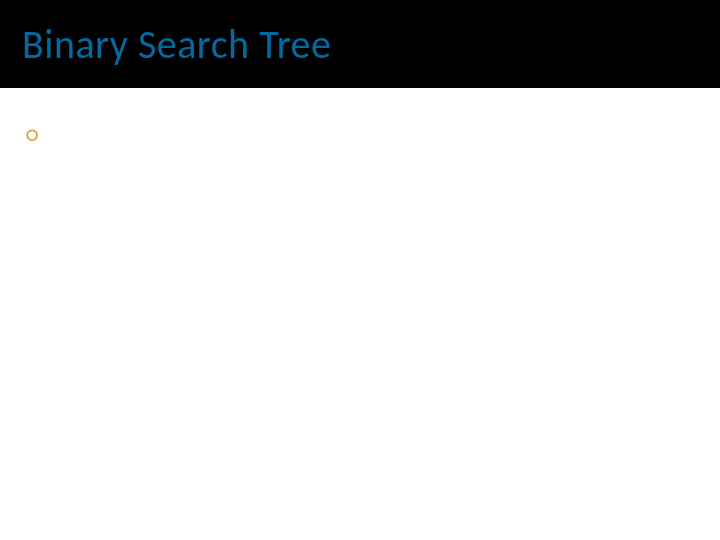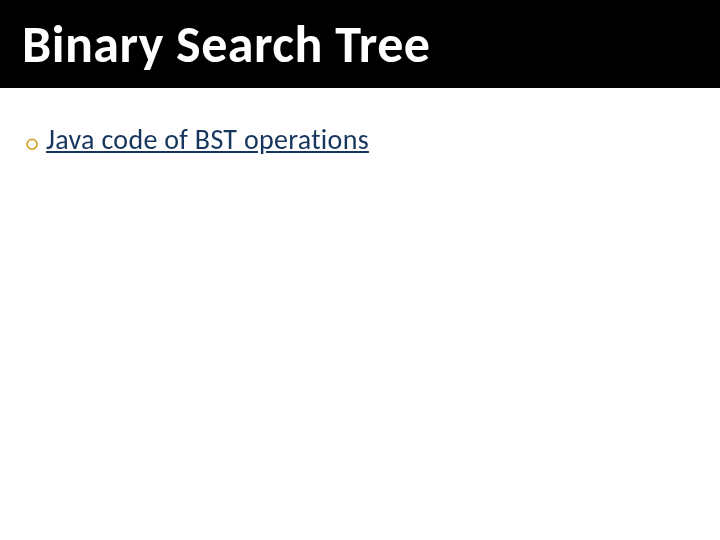--- a/index.html
+++ b/index.html
@@ -8,23 +8,23 @@
 
     .title-band {
       background: #000000;
       width: 100%;
       height: 88px;
       display: flex;
       align-items: center;
       padding-left: 22px;
     }
     .title-text {
-      color: #ffffff;
-      font-size: 52px;
-      font-weight: 700;
+      color: #0369a1;
+      font-size: 40px;
+      font-weight: 400;
       letter-spacing: 0.5px;
     }
 
     .content {
       padding: 34px 26px;
     }
     .bullet-row {
       display: flex;
       align-items: baseline;
       gap: 8px;
@@ -47,15 +47,14 @@
 </head>
 <body>
 
 <div class="title-band">
   <div class="title-text">Binary Search Tree</div>
 </div>
 
 <div class="content">
   <div class="bullet-row">
     <span class="bullet-icon">○</span>
-    <a class="bullet-link" href="#">Java code of BST operations</a>
   </div>
 </div>
 
 </body></html>

